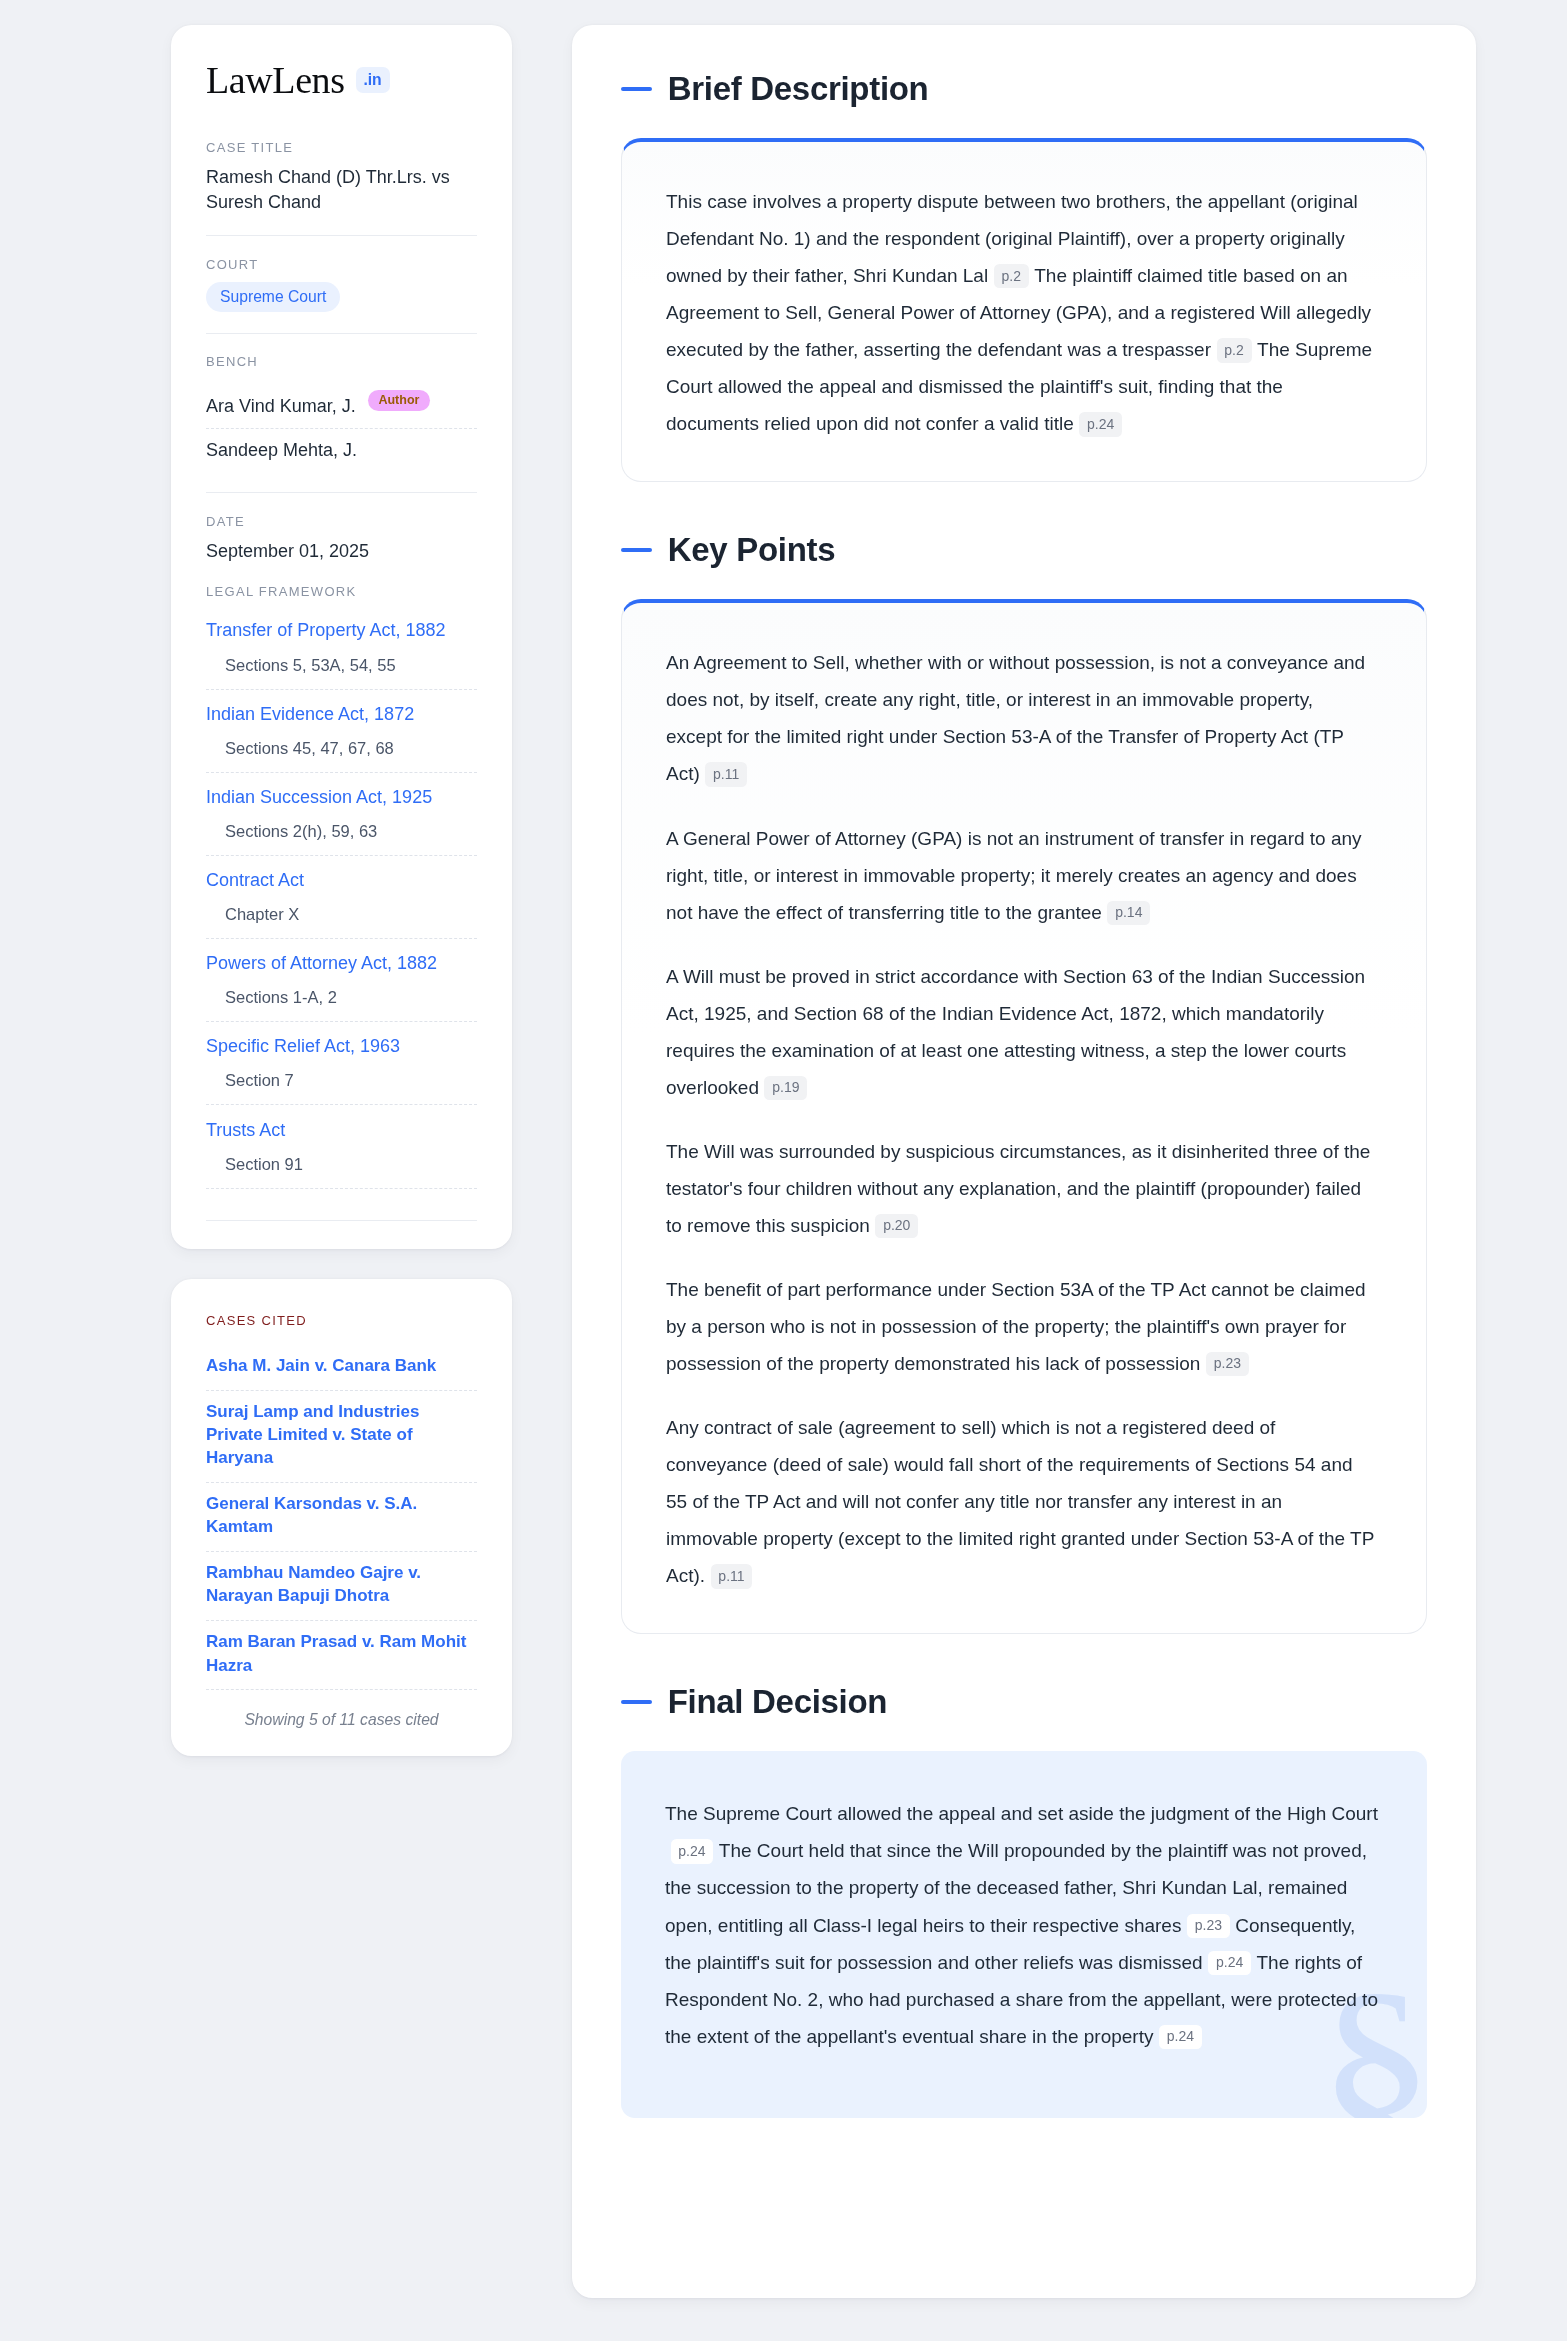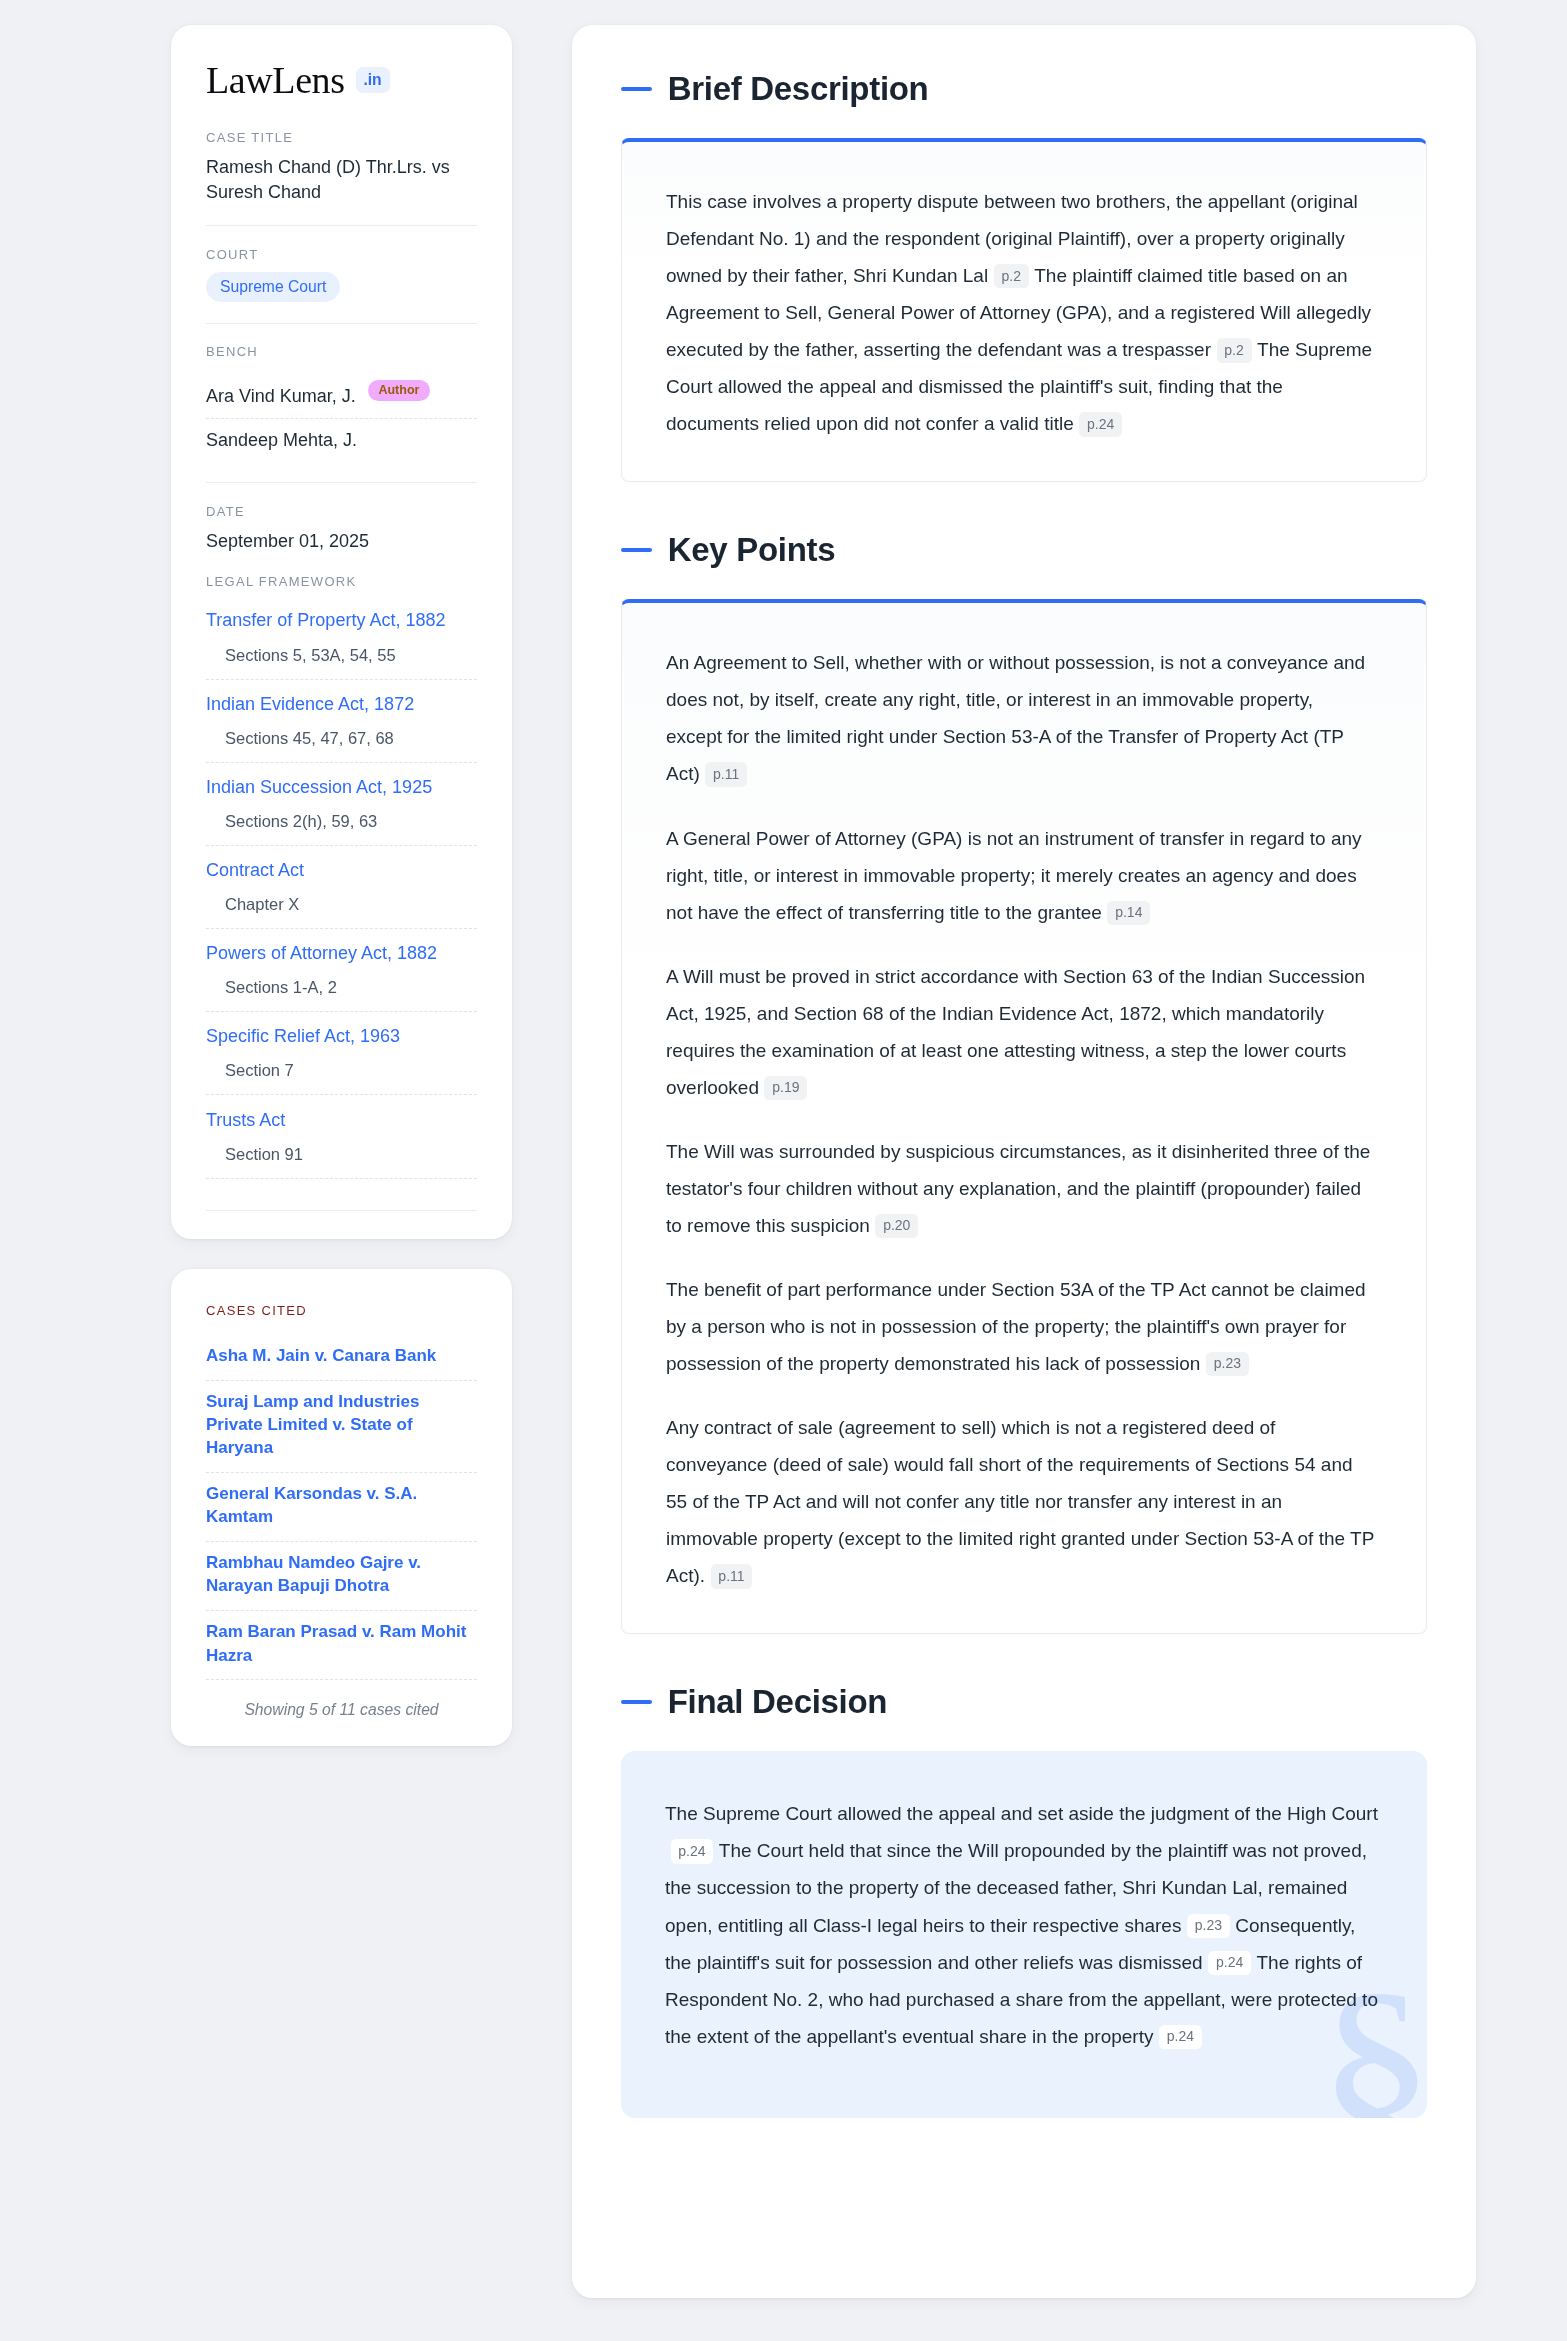--- a/index.html
+++ b/index.html
@@ -34,21 +34,21 @@
     border-radius: 20.4px;
     box-shadow: 0 0.8px 2.4px rgba(16,24,40,.05), 0 4.7px 14px rgba(16,24,40,.045);
   }
 
   .sidebar-main { padding: 36px 35px 28px 35px; }
 
   .logo-row {
     display: flex;
     align-items: center;
     gap: 11px;
-    margin-bottom: 31px;
+    margin-bottom: 41px;
   }
   .logo-word {
     font-family: "Liberation Serif", serif;
     font-size: 38px;
     letter-spacing: -0.4px;
     color: #0b0d10;
     line-height: 1;
   }
   .logo-badge {
     background: #eaf1fe;
@@ -177,21 +177,21 @@
   .section-title {
     font-size: 33px;
     font-weight: 700;
     color: #1b2431;
     letter-spacing: -0.3px;
   }
 
   .panel {
     border: 0.8px solid #e8ebf0;
     border-top: 4.7px solid #2f6df6;
-    border-radius: 8px;
+    border-radius: 20px;
     background: linear-gradient(180deg, #fbfcfd 0%, #ffffff 42%);
     padding: 41px 52px 39px 44px;
   }
 
   .panel.decision {
     background: #eaf2fe;
     border: none;
     border-radius: 14px;
     padding: 44px 44px 63px 44px;
     position: relative;

